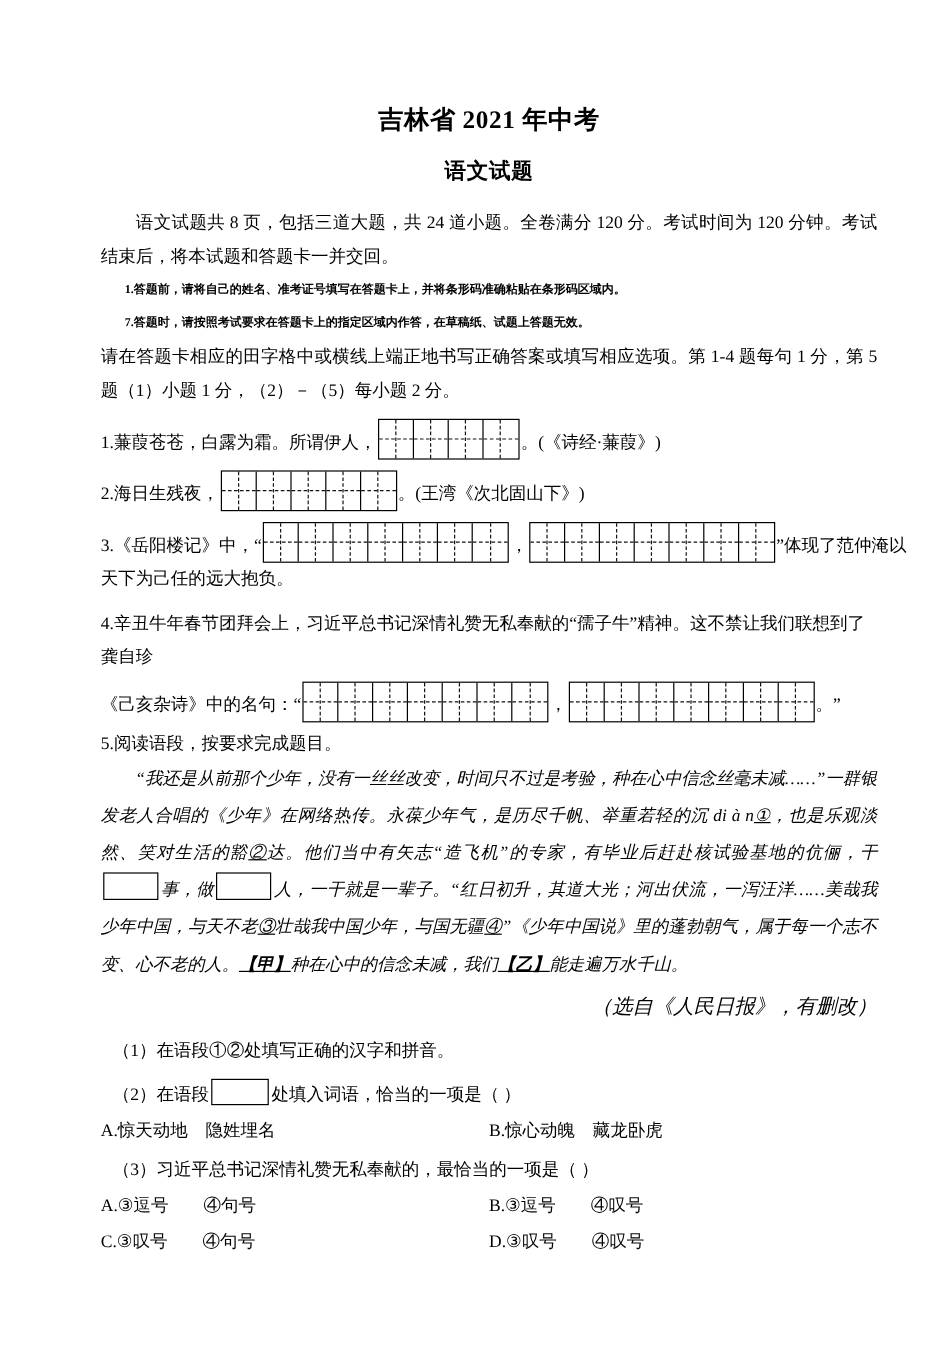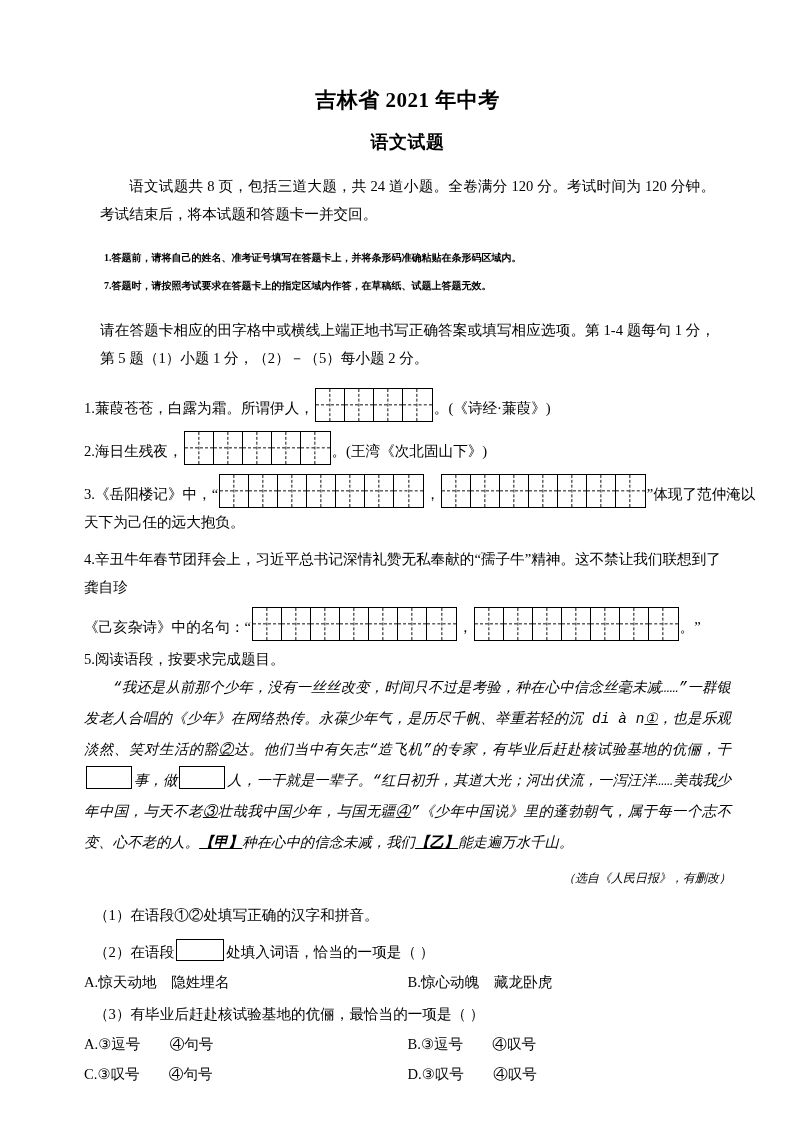--- a/index.html
+++ b/index.html
@@ -14,21 +14,21 @@
           padding:72px 62px 40px 84px; }
 
   
   .doc-title, .doc-subtitle {
     text-align:center; font-weight:bold; letter-spacing:.5px;
   }
   .doc-title { font-size:21px; margin:14px 0 0 0; }
   .doc-subtitle { font-size:18px; margin:16px 0 0 0; }
 
   
-  p { margin:16px; font-size:14.6px; line-height:28px; text-align:justify; }
+  p { margin:0; font-size:14.6px; line-height:28px; text-align:justify; }
   .indent2 { text-indent:2em; }
   .b { font-weight:bold; }
 
   .notes-head { font-weight:bold; font-size:14.6px; line-height:28px; margin-top:2px;}
   .note-item { font-weight:bold; font-size:10px; line-height:28px; text-indent:2em; }
   .section-head { font-weight:bold; font-size:15px; line-height:29px; margin-top:3px; }
 
   
   .q-row { font-size:14.6px; line-height:28px; margin-top:9px; }
   .q-row .line { display:flex; align-items:flex-end; flex-wrap:nowrap; }
@@ -50,26 +50,26 @@
     content:""; position:absolute; top:50%; left:0; right:0; height:0;
     border-top:1.3px dashed #111; transform:translateY(-0.65px);
   }
 
   
   .blank-box { display:inline-block; border:1.5px solid #000; background:#fff;
                width:44px; height:21px; vertical-align:-4px; margin:0 2px; }
   .blank-box.sm { width:46px; height:20px; }
 
   
-  .passage { font-family:Liberation Mono, monospace;
+  .passage { font-family:Liberation Serif, serif;
              font-style:italic; font-size:14.4px; line-height:31px;
              text-align:justify; }
   .passage .seg { display:inline; }
   .u { text-decoration:underline; }
-  .src-line { font-style:italic; font-size:12px; text-align:right;
+  .src-line { font-style:italic; font-size:17px; text-align:right;
               line-height:30px; margin-top:4px; }
 
   
   .sub-q { font-size:14.6px; line-height:30px; margin-top:7px; }
   .opts { font-size:14.6px; line-height:30px; display:flex; }
   .opts .col { width:50%; }
 </style>
 </head>
 <body>
 
@@ -185,21 +185,21 @@
 
   <div class="sub-q" style="padding-left:10px;">
     <span>（2）</span><span>在语段</span><span class="blank-box sm"></span><span>处填入词语，恰当的一项是（      ）</span>
   </div>
   <div class="opts">
     <span class="col">A.惊天动地　隐姓埋名</span>
     <span class="col">B.惊心动魄　藏龙卧虎</span>
   </div>
 
   <div class="sub-q" style="padding-left:10px;margin-top:2px;">
-    <span>（3）</span><span>有毕业后赶赴核试验基地的伉俪，最恰当的一项是（      ）</span>
+    <span>（3）</span><span>习近平总书记深情礼赞无私奉献的，最恰当的一项是（      ）</span>
   </div>
   <div class="opts">
     <span class="col">A.③逗号　　④句号</span>
     <span class="col">B.③逗号　　④叹号</span>
   </div>
   <div class="opts">
     <span class="col">C.③叹号　　④句号</span>
     <span class="col">D.③叹号　　④叹号</span>
   </div>
 

